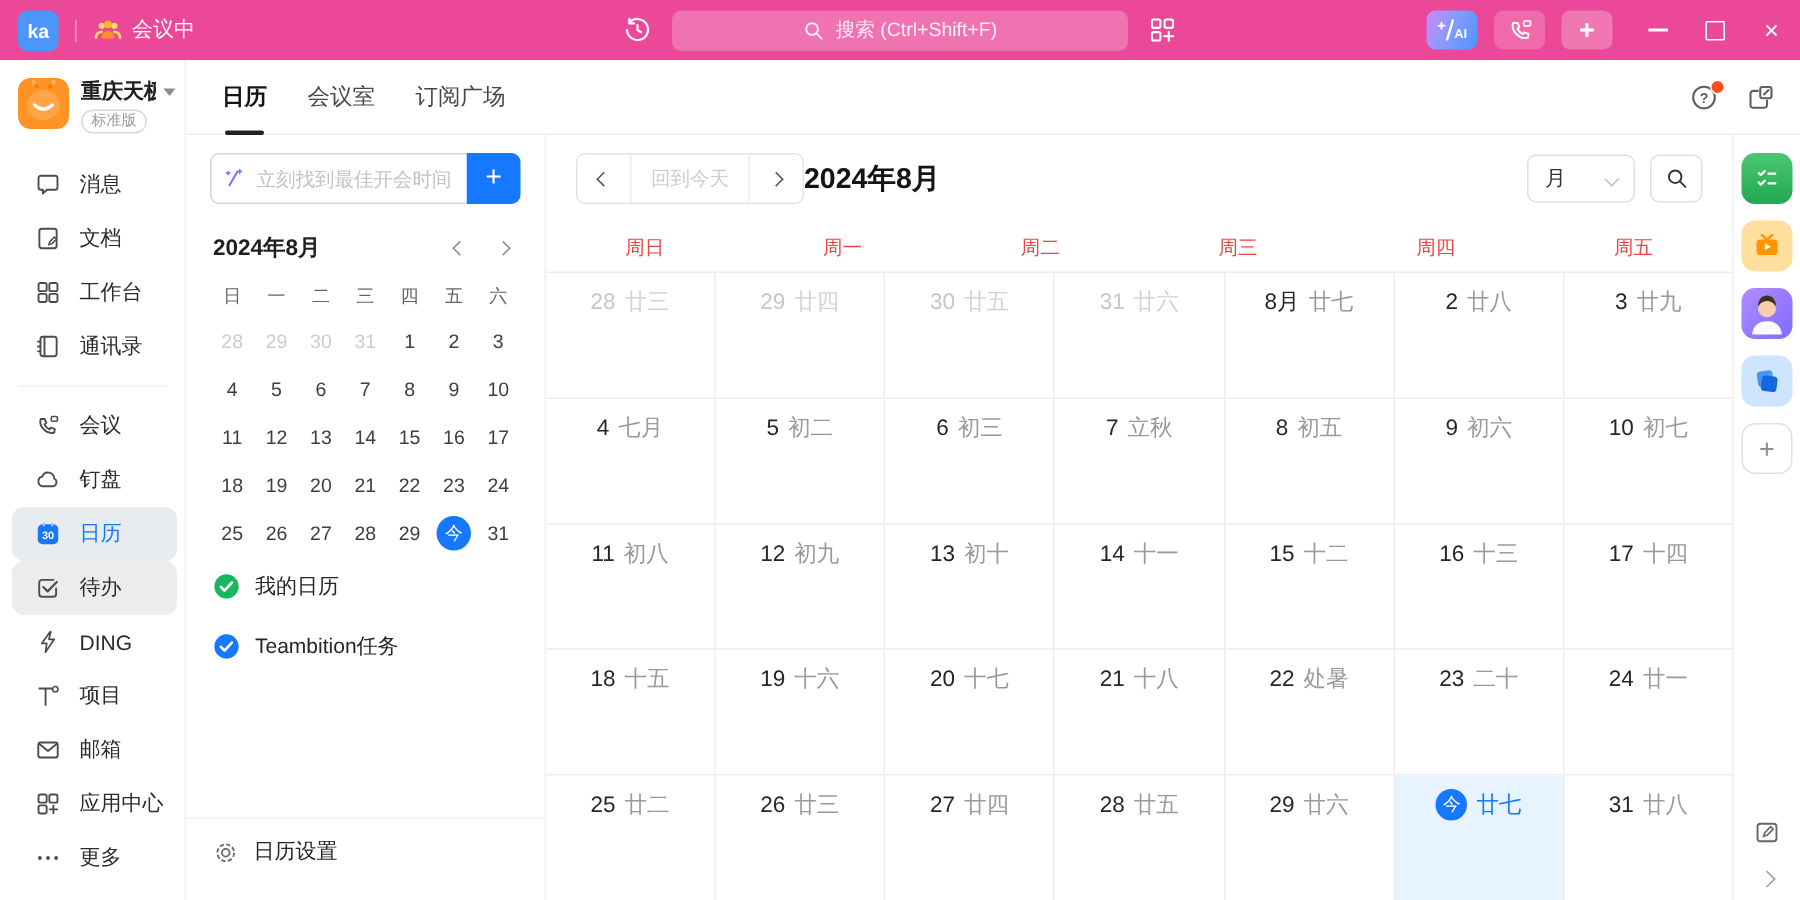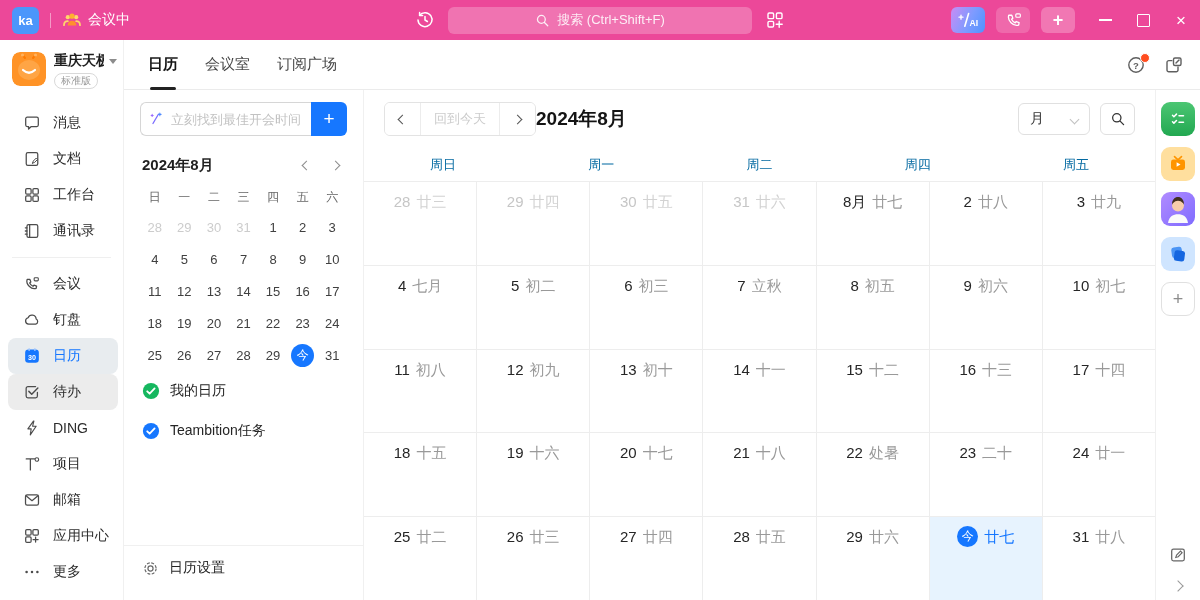--- a/index.html
+++ b/index.html
@@ -109,21 +109,21 @@
            border-left:1px solid #ececec;border-right:1px solid #ececec;cursor:pointer;background:#fff}
   .mc-title{font-size:19px;font-weight:600;color:#141414}
   .mc-right{margin-left:auto;display:flex;gap:10px;align-items:center}
   .view-select{width:72px;height:32px;border:1px solid #e0e0e0;border-radius:6px;display:flex;
                align-items:center;padding:0 11px;box-sizing:border-box;font-size:14px;color:#333;cursor:pointer}
   .view-select .chev{margin-left:auto;color:#c0c0c0}
   .mc-search{width:35px;height:32px;border:1px solid #e0e0e0;border-radius:6px;display:flex;
              align-items:center;justify-content:center;color:#333;cursor:pointer;box-sizing:border-box}
   .mc-grid{flex:1;display:flex;flex-direction:column;min-height:0}
   .wd-row{display:flex;height:33px;flex:none;border-bottom:1px solid #ededed}
-  .wd-cell{flex:1;display:flex;align-items:center;justify-content:center;font-size:13px;color:#0369a1}
+  .wd-cell{flex:1;display:flex;align-items:center;justify-content:center;font-size:13px;color:#ef4444}
   .week-row{flex:1;display:flex;border-bottom:1px solid #ededed;min-height:0}
   .week-row:last-child{border-bottom:none}
   .day-cell{flex:1;border-right:1px solid #ededed;display:flex;justify-content:center;
             align-items:flex-start;padding-top:9px;gap:6px;cursor:pointer;box-sizing:border-box;min-width:0}
   .day-cell:last-child{border-right:none}
   .day-num{font-size:15px;color:#262626;line-height:21px}
   .day-lunar{font-size:15px;color:#999;line-height:21px}
   .day-cell.muted .day-num{color:#c6c6c6}
   .day-cell.muted .day-lunar{color:#d2d2d2}
   .day-cell.today{background:#e7f3fe}
@@ -521,20 +521,21 @@
                   <path d="M12.6 12.6L17 17" stroke-linecap="round"></path>
               </svg>
             </div>
           </div>
         </div>
         <div class="mc-grid">
           <div class="wd-row" id="wd-row">
               <div class="wd-cell">周日</div>
               <div class="wd-cell">周一</div>
               <div class="wd-cell">周二</div>
+              <div class="wd-cell">周三</div>
               <div class="wd-cell">周四</div>
               <div class="wd-cell">周五</div>
             </div>
         <div class="week-row">
               <div class="day-cell muted">
                 <span class="day-num">28</span>
                 <span class="day-lunar">廿三</span>
               </div>
               <div class="day-cell muted">
                 <span class="day-num">29</span>

